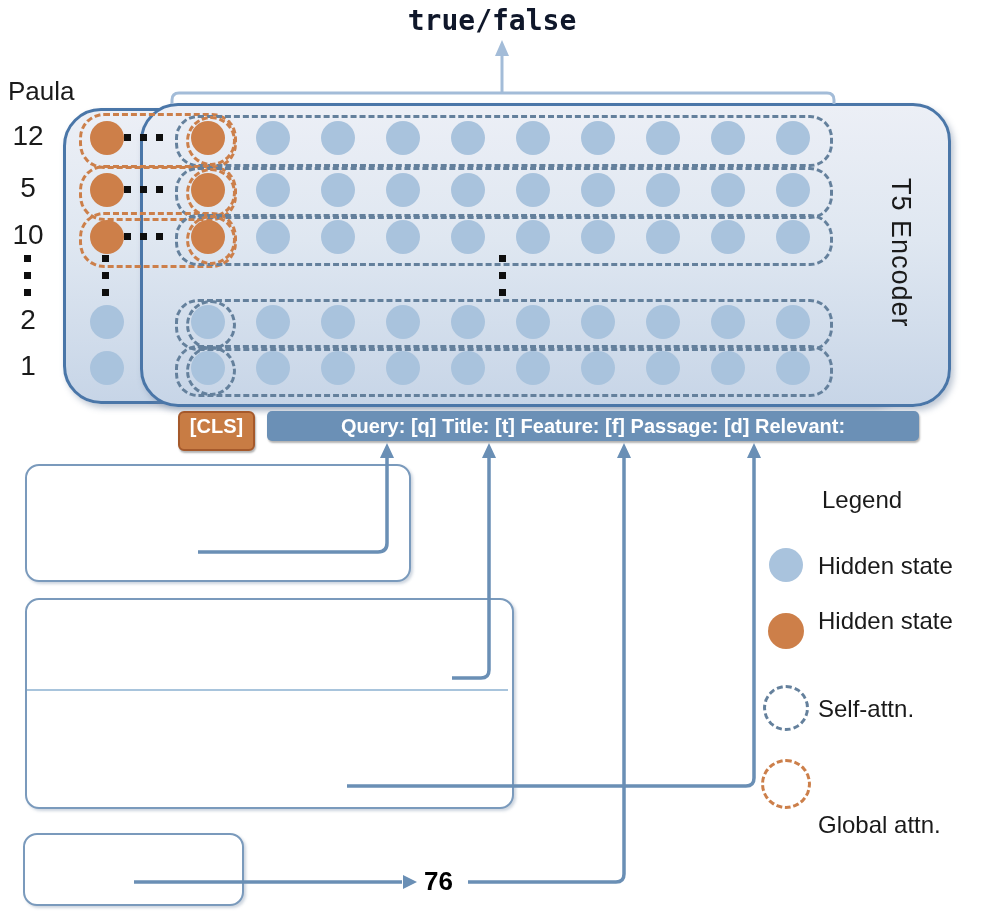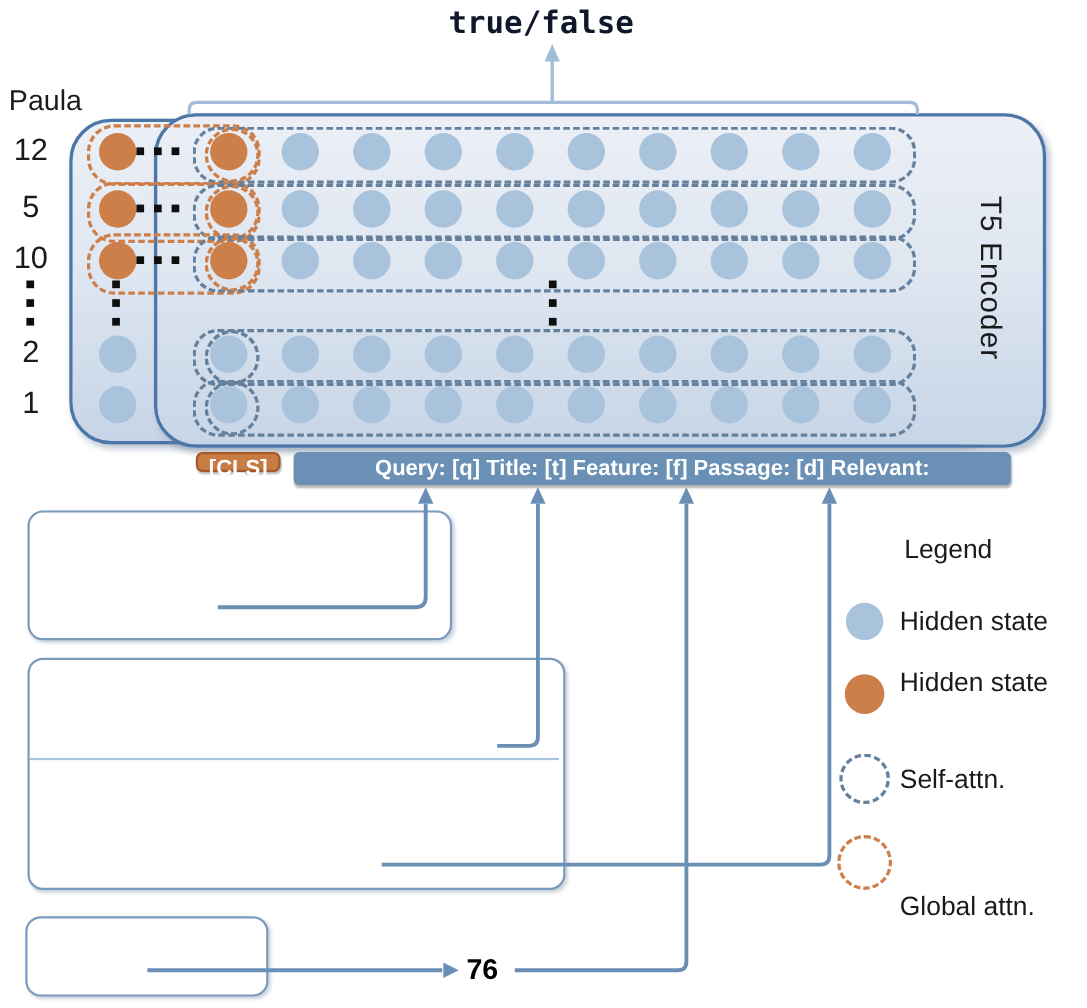--- a/index.html
+++ b/index.html
@@ -29,21 +29,21 @@
 
   .layer-num{position:absolute;left:6px;width:44px;text-align:center;font-size:28px;color:#1a1a1a;}
   #layer-label{left:8px;top:76px;font-size:26px;color:#1a1a1a;}
 
   #true-false{left:492px;top:4px;transform:translateX(-50%);
               font-family:"DejaVu Sans Mono",monospace;font-weight:bold;font-size:28px;color:#0f172a;}
   #t5-decoder{left:506px;top:53px;font-size:27px;color:#1a1a1a;}
   #t5-encoder{left:864px;top:158px;width:52px;height:190px;writing-mode:vertical-rl;
               font-size:27px;letter-spacing:1px;color:#1a1a1a;z-index:6;text-align:center;}
 
-  #cls-box{left:178px;top:411px;width:77px;height:18px;background:var(--cls-fill);
+  #cls-box{left:178px;top:411px;width:77px;height:40px;background:var(--cls-fill);
            border:2px solid var(--cls-border);border-radius:6px;box-sizing:border-box;
            color:#fff;font-weight:bold;font-size:20px;text-align:center;line-height:26px;
            box-shadow:1px 2px 2px rgba(0,0,0,.3);z-index:8;}
   #seq-bar{left:267px;top:411px;width:652px;height:30px;background:var(--sequence-bar);
            border-radius:5px;color:#fff;font-weight:bold;font-size:20px;text-align:center;
            line-height:30px;box-shadow:1px 2px 2px rgba(0,0,0,.3);z-index:8;white-space:nowrap;}
 
   .note-box{position:absolute;border:2px solid #7a9abc;border-radius:14px;background:#fff;
             box-shadow:2px 2px 3px rgba(130,150,175,.4);z-index:4;}
   .note-label{position:absolute;font-size:17px;font-weight:bold;letter-spacing:.3px;color:#111;}

